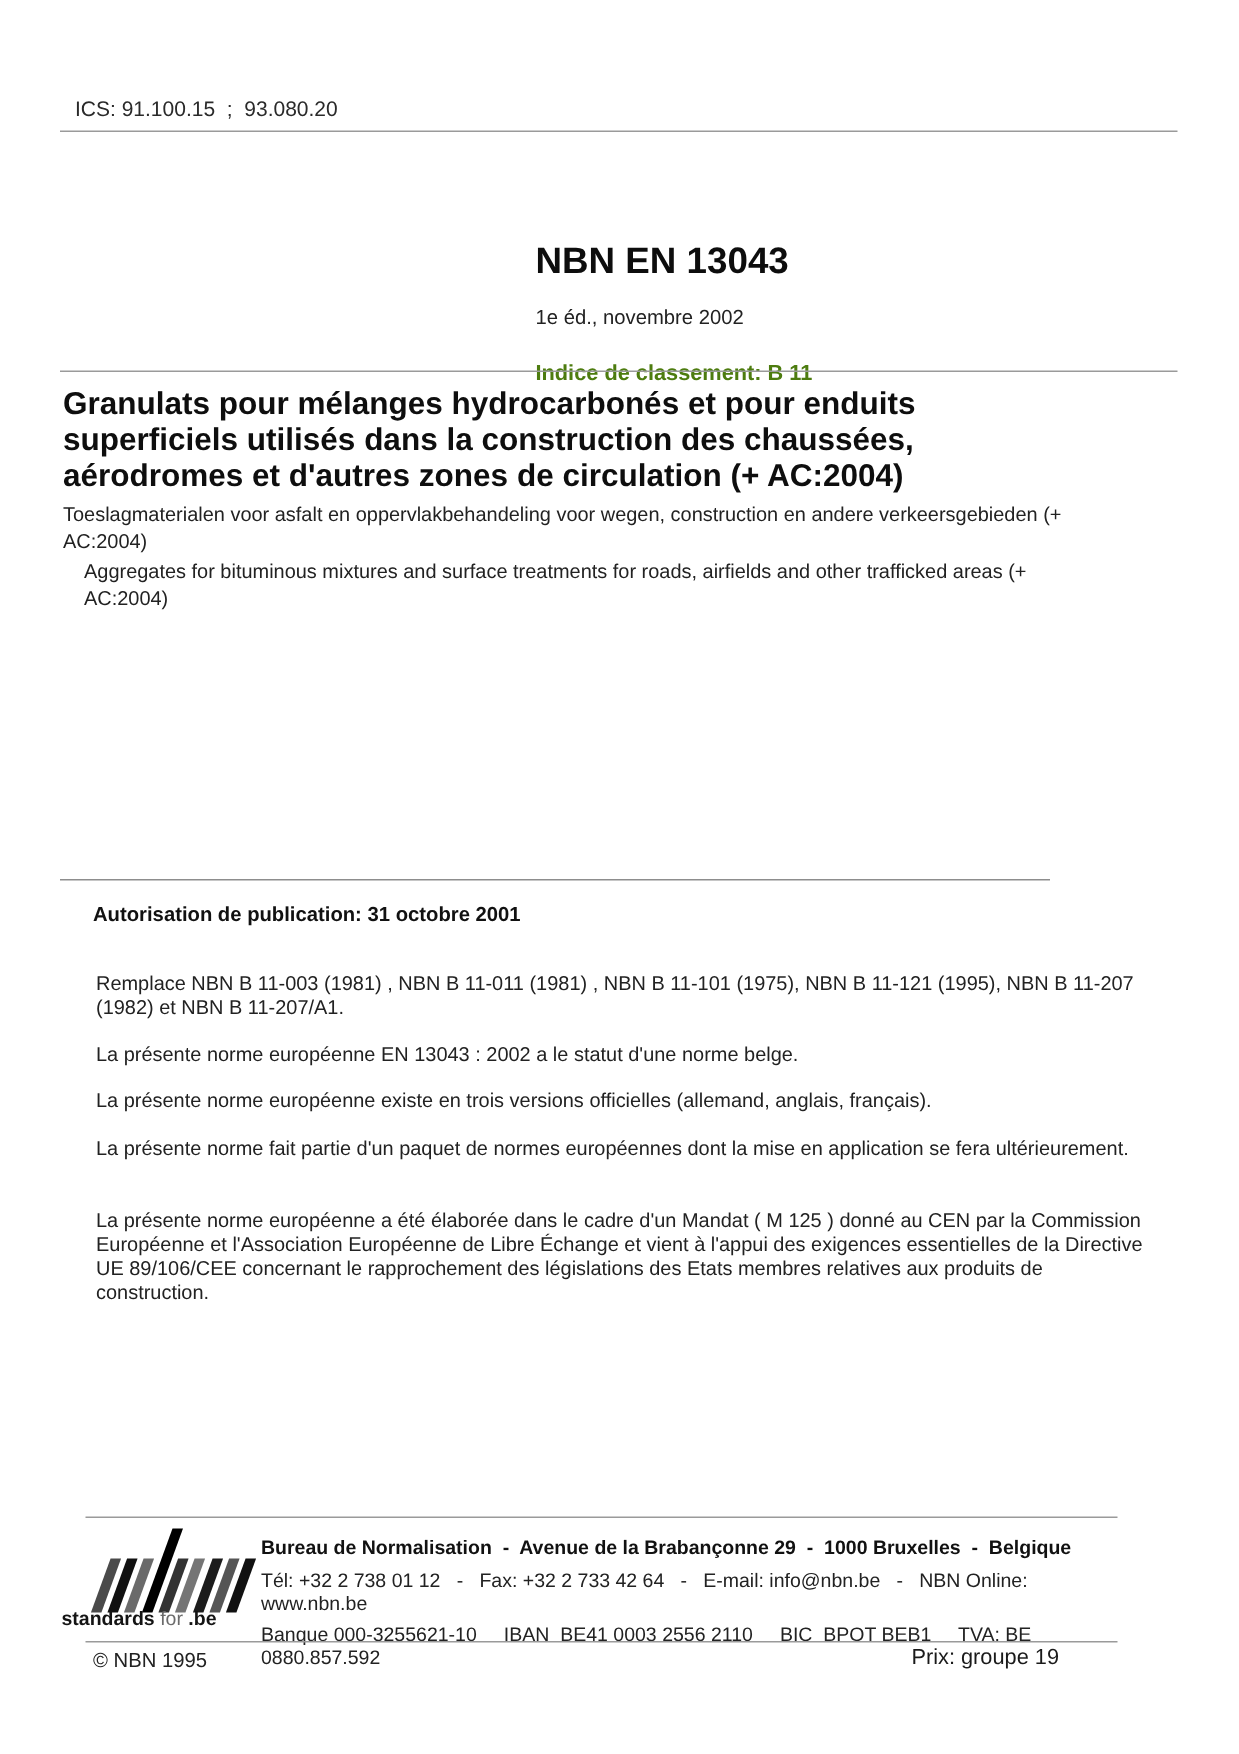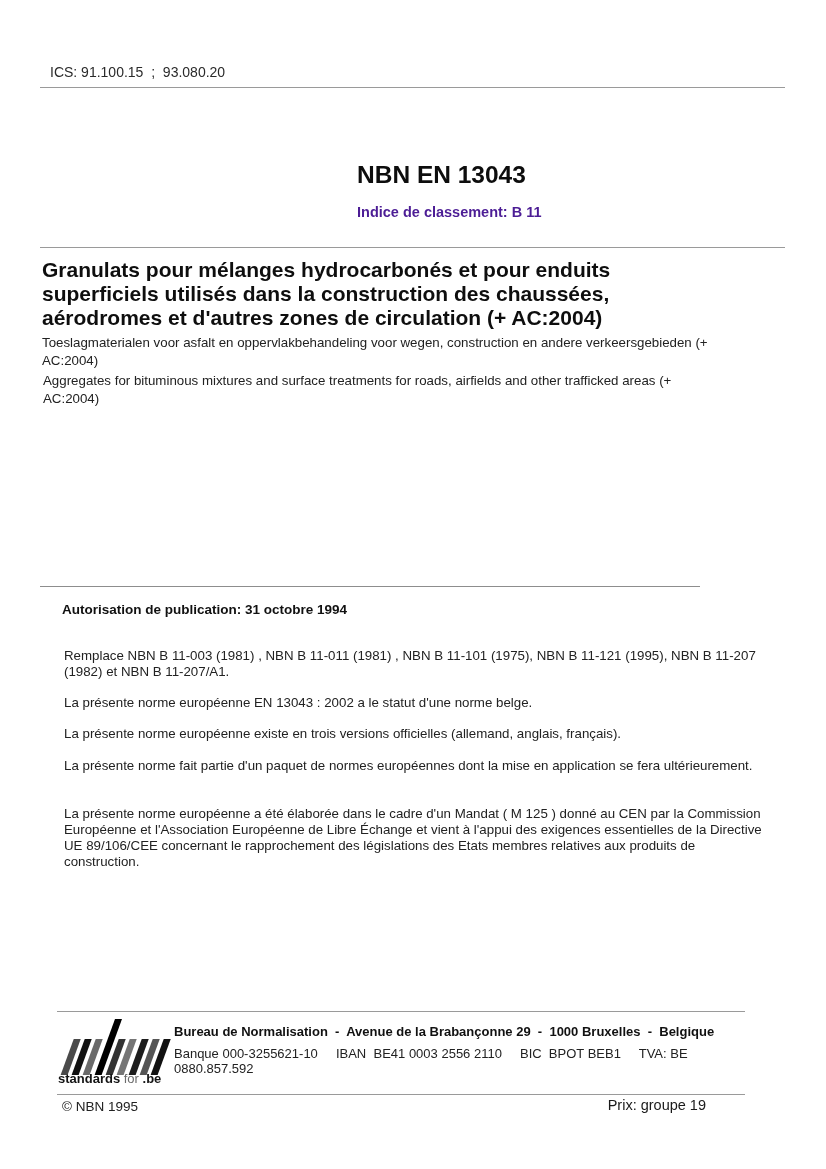--- a/index.html
+++ b/index.html
@@ -16,65 +16,66 @@
   .rule{position:absolute;height:1px;background:#9a9a9a;}
   .ics{left:50px;top:64px;font-size:14px;color:#2a2a2a;}
   .doc-type{
     left:44px;top:110px;
     font-size:31px;font-weight:bold;font-style:italic;
     color:#606264;line-height:40px;letter-spacing:0.5px;
   }
   .head-right{right:95px;top:114px;width:340px;margin-top:47px;}
   .std-num{font-size:24.5px;font-weight:bold;color:#0d0d0d;margin:0 0 15px 0;}
   .edition{font-size:13.5px;margin:0 0 22px 0;color:#222;}
-  .classement{font-size:14.5px;font-weight:bold;margin:0;color:#4c1d95;}
+  .classement{font-size:14.5px;font-weight:bold;margin:0;color:#4d7c0f;}
   .title-fr{
     left:42px;top:258px;width:660px;
     font-size:21px;font-weight:bold;line-height:23.8px;color:#0e0e0e;margin:0;
   }
   .title-nl{left:42px;top:334px;width:692px;font-size:13.3px;line-height:17.6px;margin:0;color:#222;}
-  .title-en{left:43px;top:372px;width:672px;font-size:13.3px;line-height:17.6px;margin:0;color:#222;}
+  .title-en{left:56px;top:372px;width:672px;font-size:13.3px;line-height:17.6px;margin:0;color:#222;}
   .auth{left:62px;top:602px;font-size:13.5px;font-weight:bold;color:#111;}
   .body-par{left:64px;width:700px;font-size:13.3px;line-height:15.9px;margin:0;color:#222;}
   .p1{top:648px;}
   .p2{top:695px;}
   .p3{top:726px;}
   .p4{top:758px;}
   .p5{top:806px;}
   .logo{left:60px;top:1018px;}
-  .logo-caption{left:58px;top:1071px;font-size:13px;color:#111;}
+  .logo-caption{left:41px;top:1071px;font-size:13px;color:#111;}
   .logo-caption .b{font-weight:bold;color:#141414;}
   .logo-caption .lt{color:#6b6b6b;}
   .contact{left:174px;top:1024px;width:580px;}
   .contact .l1{font-size:13px;font-weight:bold;color:#111;margin:0 0 7px 0;}
   .contact .l2{font-size:13px;margin:0 0 6px 0;color:#222;}
   .contact .l3{font-size:13px;margin:0;color:#222;}
   .copyright{left:62px;top:1099px;font-size:13.5px;color:#222;}
   .price{right:86px;top:1097px;font-size:14.5px;color:#1a1a1a;}
 </style>
 </head>
 <body>
 
 <div class="page">
 
   <div class="abs ics pre">ICS: 91.100.15  ;  93.080.20</div>
   <div class="rule" style="left:40px;top:87px;width:745px;"></div>
 
   <div class="abs head-right">
     <p class="std-num">NBN EN 13043</p>
+    <p class="edition">1e éd., novembre 2002</p>
     <p class="classement">Indice de classement: B 11</p>
   </div>
   <div class="rule" style="left:40px;top:247px;width:745px;"></div>
 
   <p class="abs title-fr">Granulats pour mélanges hydrocarbonés et pour enduits superficiels utilisés dans la construction des chaussées, aérodromes et d'autres zones de circulation (+ AC:2004)</p>
   <p class="abs title-nl">Toeslagmaterialen voor asfalt en oppervlakbehandeling voor wegen, construction en andere verkeersgebieden (+ AC:2004)</p>
   <p class="abs title-en">Aggregates for bituminous mixtures and surface treatments for roads, airfields and other trafficked areas (+ AC:2004)</p>
 
   <div class="rule" style="left:40px;top:586px;width:660px;background:#8d8d8d;"></div>
-  <div class="abs auth">Autorisation de publication: 31 octobre 1994</div>
+  <div class="abs auth">Autorisation de publication: 31 octobre 2001</div>
 
   <p class="abs body-par p1">Remplace NBN B 11-003 (1981) , NBN B 11-011 (1981) , NBN B 11-101 (1975), NBN B 11-121 (1995), NBN B 11-207 (1982) et NBN B 11-207/A1.</p>
   <p class="abs body-par p2">La présente norme européenne EN 13043 : 2002 a le statut d'une norme belge.</p>
   <p class="abs body-par p3">La présente norme européenne existe en trois versions officielles (allemand, anglais, français).</p>
   <p class="abs body-par p4">La présente norme fait partie d'un paquet de normes européennes dont la mise en application se fera ultérieurement.</p>
   <p class="abs body-par p5">La présente norme européenne a été élaborée dans le cadre d'un Mandat ( M 125 ) donné au CEN par la Commission Européenne et l'Association Européenne de Libre Échange et vient à l'appui des exigences essentielles de la Directive UE 89/106/CEE concernant le rapprochement des législations des Etats membres relatives aux produits de construction.</p>
 
   <div class="rule" style="left:57px;top:1011px;width:688px;"></div>
 
   <div class="abs logo">
@@ -89,20 +90,21 @@
         <rect x="68" y="20" width="7" height="36" fill="#1c1c1c"></rect>
         <rect x="79" y="20" width="7" height="36" fill="#555555"></rect>
         <rect x="90" y="20" width="7" height="36" fill="#111111"></rect>
       </g>
     </svg>
   </div>
   <div class="abs logo-caption"><span class="b">standards</span><span class="lt"> for </span><span class="b">.be</span></div>
 
   <div class="abs contact">
     <p class="l1 pre">Bureau de Normalisation  -  Avenue de la Brabançonne 29  -  1000 Bruxelles  -  Belgique</p>
+    <p class="l2 pre">Tél: +32 2 738 01 12   -   Fax: +32 2 733 42 64   -   E-mail: info@nbn.be   -   NBN Online: www.nbn.be</p>
     <p class="l3 pre">Banque 000-3255621-10     IBAN  BE41 0003 2556 2110     BIC  BPOT BEB1     TVA: BE 0880.857.592</p>
   </div>
 
   <div class="rule" style="left:57px;top:1094px;width:688px;"></div>
 
   <div class="abs copyright">© NBN 1995</div>
   <div class="abs price">Prix: groupe 19</div>
 
 </div>
 

